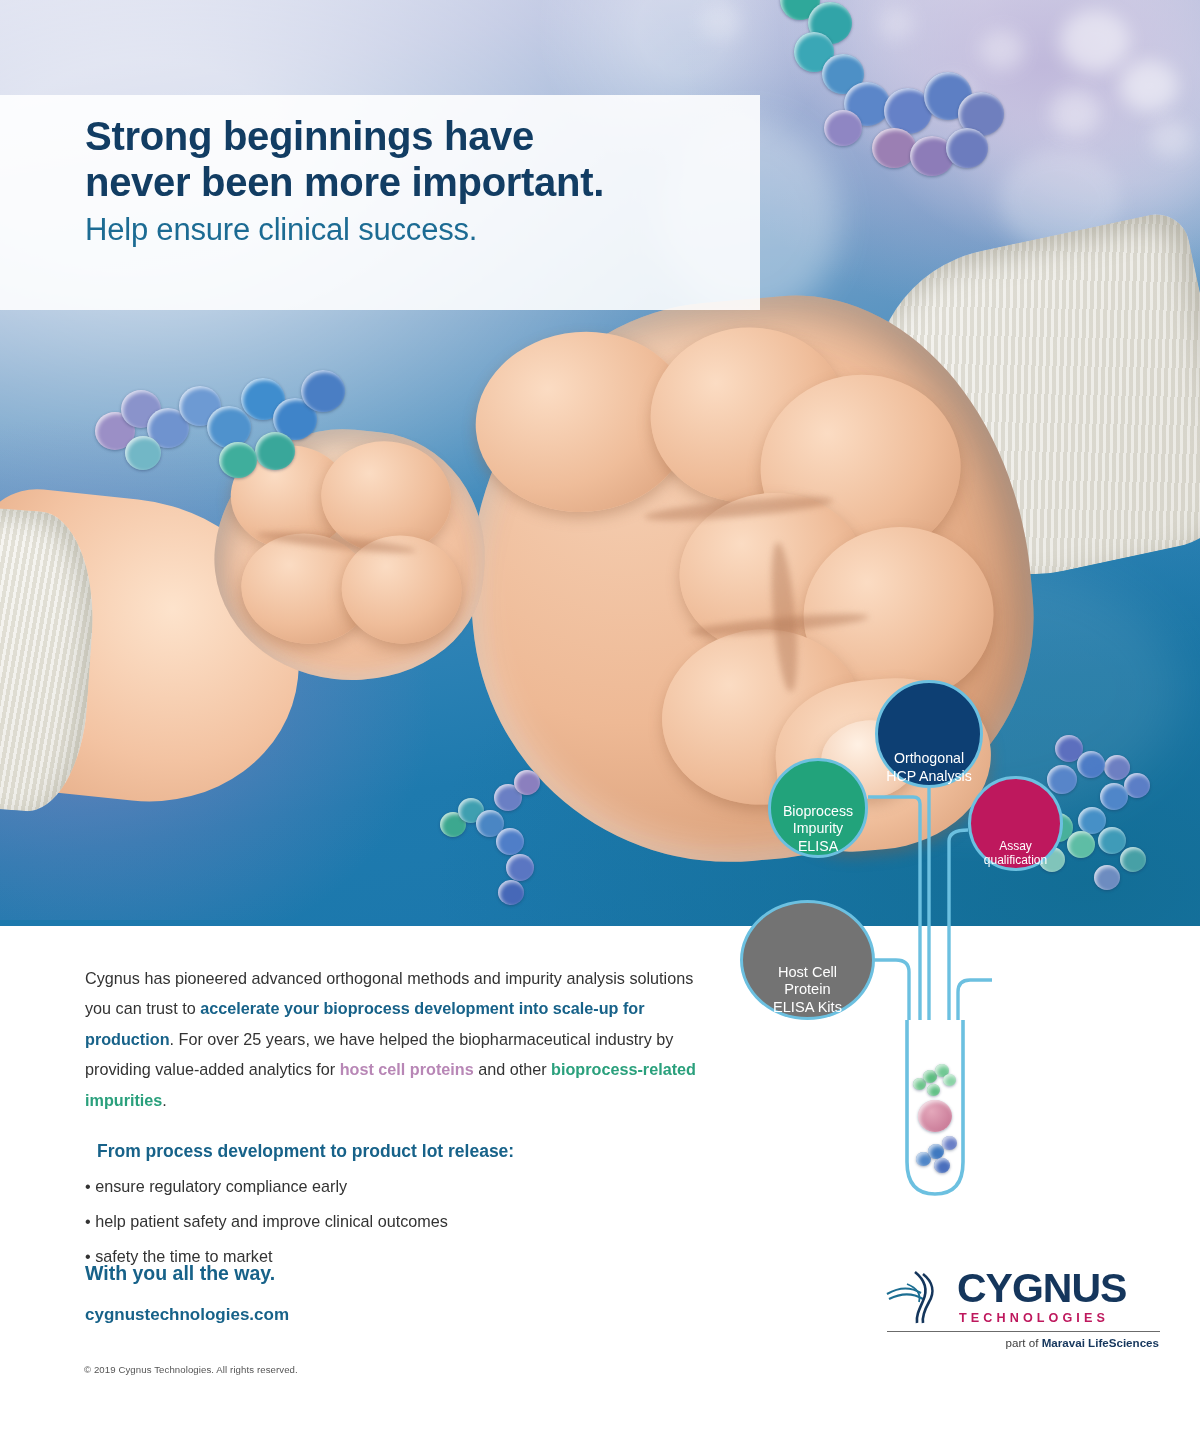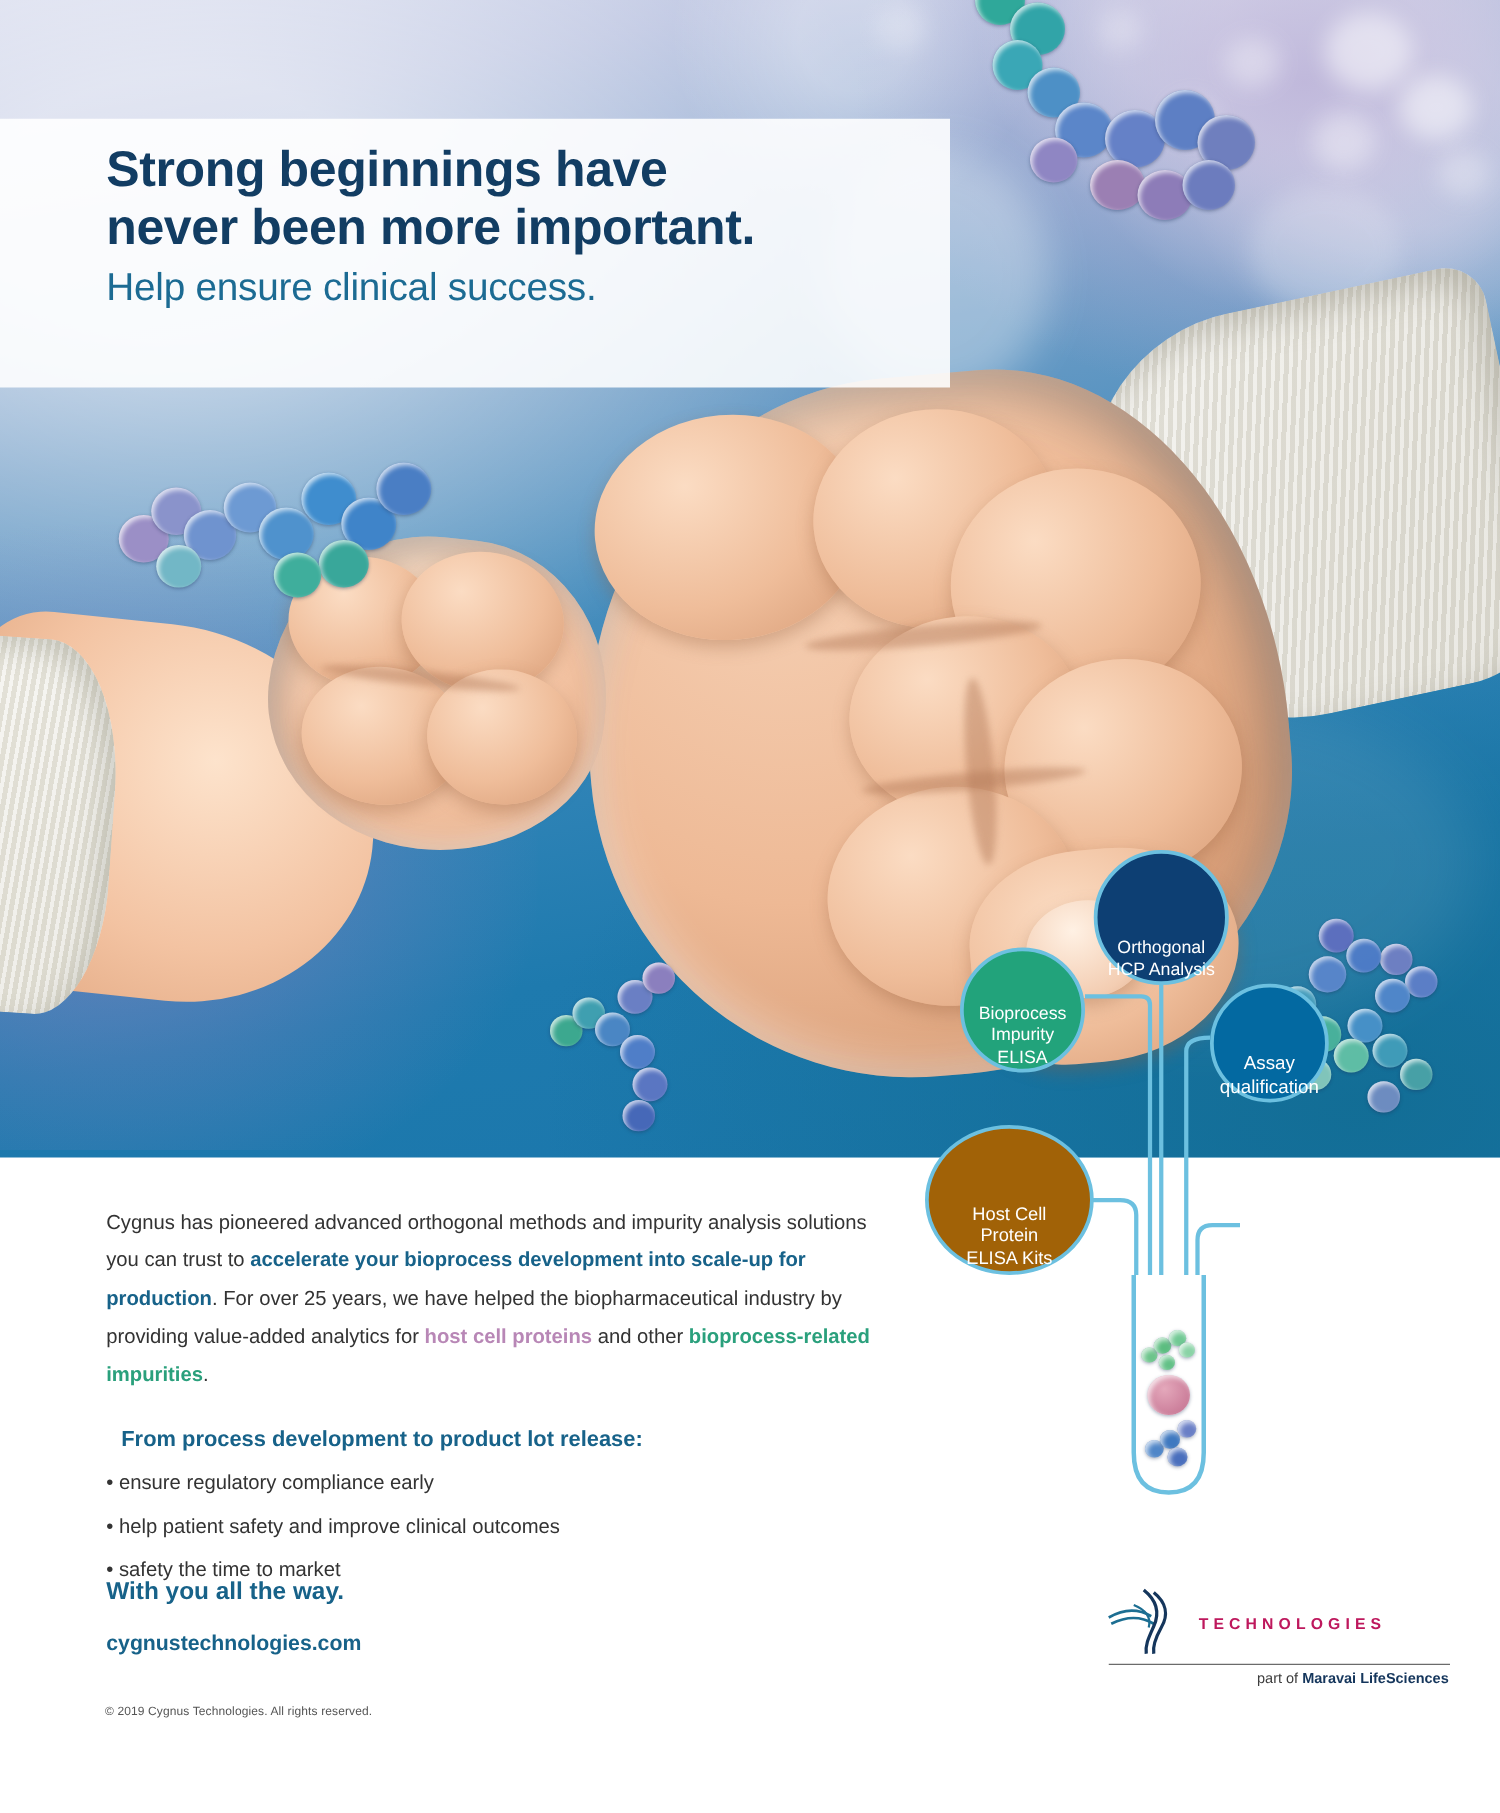--- a/index.html
+++ b/index.html
@@ -164,22 +164,22 @@
   .diagram { position:absolute; left:730px; top:670px; width:440px; height:600px; }
   .diagram svg { position:absolute; left:0; top:0; }
   .bubble {
     position:absolute; border-radius:50%;
     border:3px solid #6cc0e0;
     display:flex; align-items:flex-end; justify-content:center; text-align:center;
     color:#ffffff; line-height:1.22;
   }
   .b-ortho  { left:145px; top:10px;  width:108px; height:108px; background:#0d3f73; font-size:14.2px; }
   .b-biop   { left:38px;  top:88px;  width:100px; height:100px; background:#22a37b; font-size:14.2px; }
-  .b-assay  { left:238px; top:117px; width:95px;  height:95px;  background:#0369a1; font-size:15px; }
-  .b-hcp    { left:10px;  top:230px; width:135px; height:120px; background:#a16207; font-size:14.6px; }
+  .b-assay  { left:238px; top:106px; width:95px;  height:95px;  background:#be185d; font-size:12px; }
+  .b-hcp    { left:10px;  top:230px; width:135px; height:120px; background:#737373; font-size:14.6px; }
   .b-custom { left:262px; top:252px; width:125px; height:115px; background:#16578e; font-size:14.6px; }
 </style>
 </head>
 <body>
 
 <div class="page">
 
   <div class="photo">
     <div class="wash-lav"></div>
     <div class="wash-pur"></div>
@@ -314,20 +314,21 @@
       <div class="mark">
         <svg viewBox="0 0 62 58" width="62" height="58">
           <path d="M2 26 C14 19, 26 19, 36 25" stroke="#1c6e92" stroke-width="2.1" fill="none"></path>
           <path d="M4 31 C16 25, 28 25, 38 31" stroke="#1c6e92" stroke-width="2.1" fill="none"></path>
           <path d="M30 4 C40 12, 43 22, 38 33 C34 42, 31 48, 32 55" stroke="#15365c" stroke-width="2.6" fill="none"></path>
           <path d="M38 6 C48 14, 50 24, 44 34 C39 43, 37 49, 38 55" stroke="#15365c" stroke-width="2.6" fill="none"></path>
           <path d="M22 16 C32 20, 36 26, 34 34" stroke="#1c6e92" stroke-width="1.8" fill="none"></path>
         </svg>
       </div>
       <div class="wm">
+        <div class="cyg">CYGNUS</div>
         <div class="tech">TECHNOLOGIES</div>
       </div>
     </div>
     <div class="rule"></div>
     <div class="maravai"><span>part of </span><b>Maravai LifeSciences</b></div>
   </div>
 
   <div class="diagram">
 
     <svg width="440" height="600">

